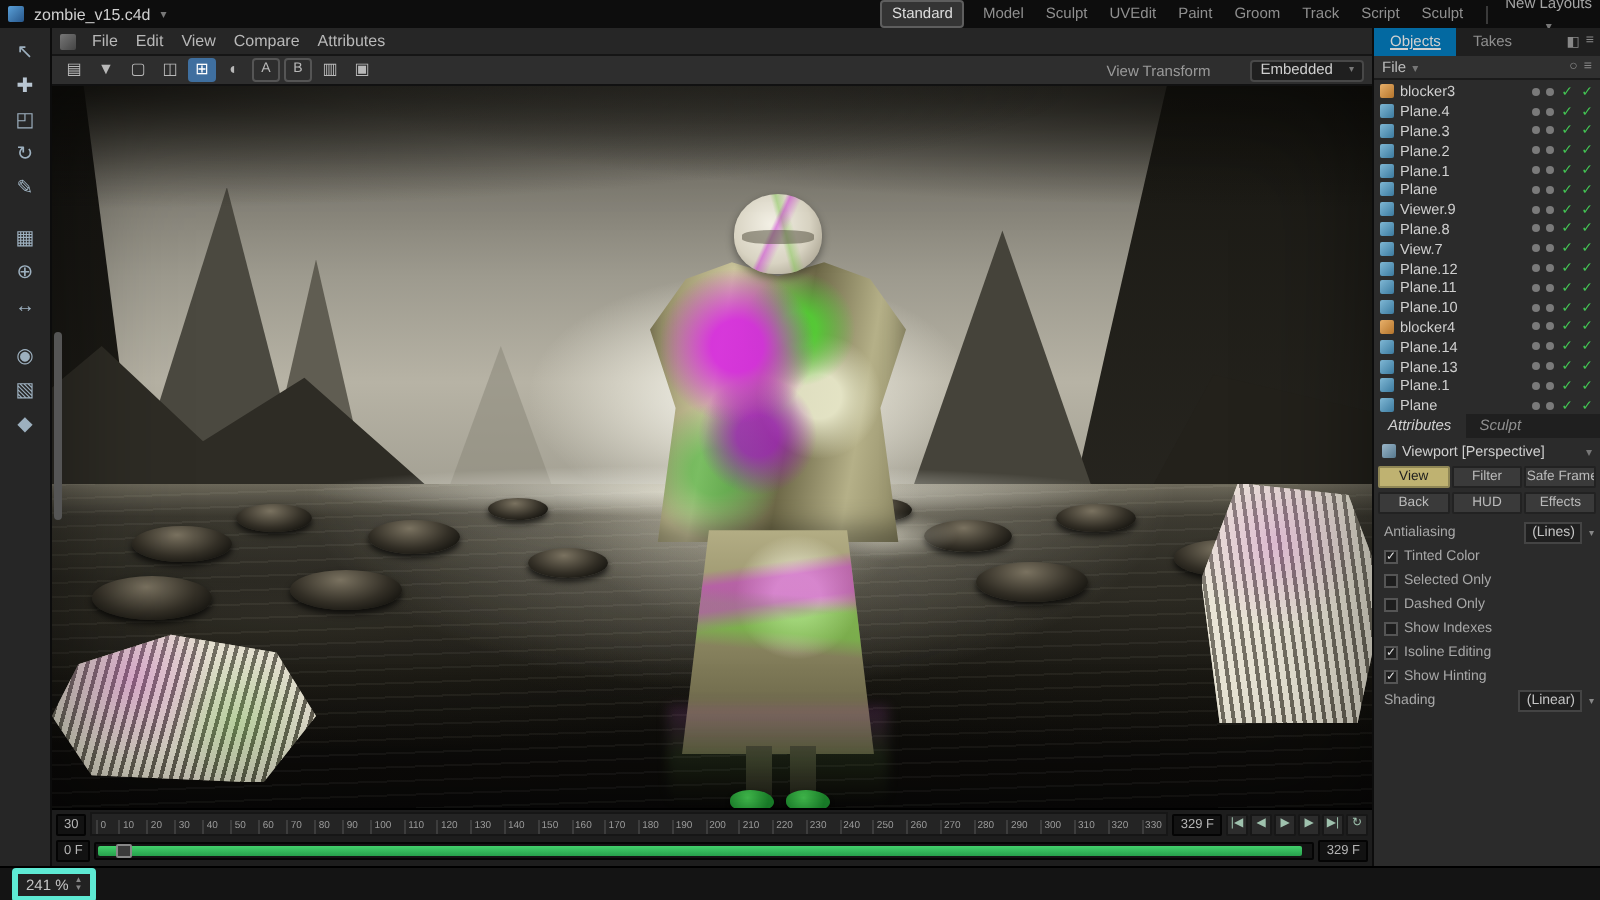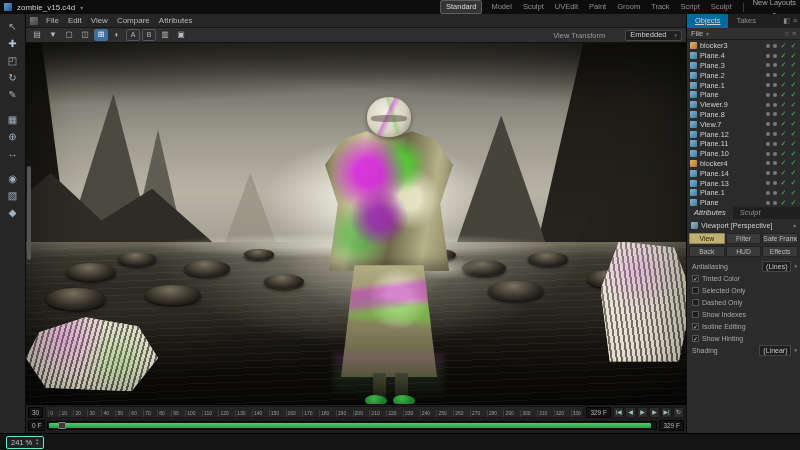--- a/index.html
+++ b/index.html
@@ -167,21 +167,21 @@
   .abtn { flex:1 1 30%; background:#3a3a3a; border:1px solid #222; color:#bbb; font-size:6.8px; height:11px; line-height:9px; text-align:center; border-radius:1px; white-space:nowrap; overflow:hidden; }
   .abtn.active { background:#bfb271; color:#1d1d1d; border-color:#8f8655; }
   .attr-rows { flex:1; overflow:hidden; padding:2px 0 0 2px; }
   .arow { display:flex; align-items:center; gap:3px; height:12px; padding:0 3px; color:#a8a8a8; font-size:7px; }
   .acheck { width:7px; height:7px; background:#1e1e1e; border:1px solid #555; color:#ddd; font-size:6px; line-height:6px; text-align:center; flex:0 0 7px; }
   .aval { margin-left:auto; background:#1f1f1f; border:1px solid #444; padding:0 3px; color:#c5c5c5; line-height:9px; }
   .adrop { color:#888; font-size:5px; }
 
   
   .statusbar { height:17px; background:#141414; border-top:1px solid #000; display:flex; align-items:center; gap:6px; padding:0 6px; font-size:7.5px; color:#a8a8a8; flex:0 0 17px; }
-  .zoom-box { display:flex; align-items:center; gap:3px; background:#222; border:1px solid #5eead4; padding:1px 4px; border-radius:2px; color:#c5c5c5; }
+  .zoom-box { display:flex; align-items:center; gap:3px; background:#222; border:3px solid #5eead4; padding:1px 4px; border-radius:2px; color:#c5c5c5; }
   .spin { display:flex; flex-direction:column; font-size:4px; line-height:4px; color:#888; }
   .sb-spacer { width:150px; }
 </style>
 </head>
 <body>
 
 <div class="app">
 
   <div class="titlebar">
     <span class="app-icon"></span>

